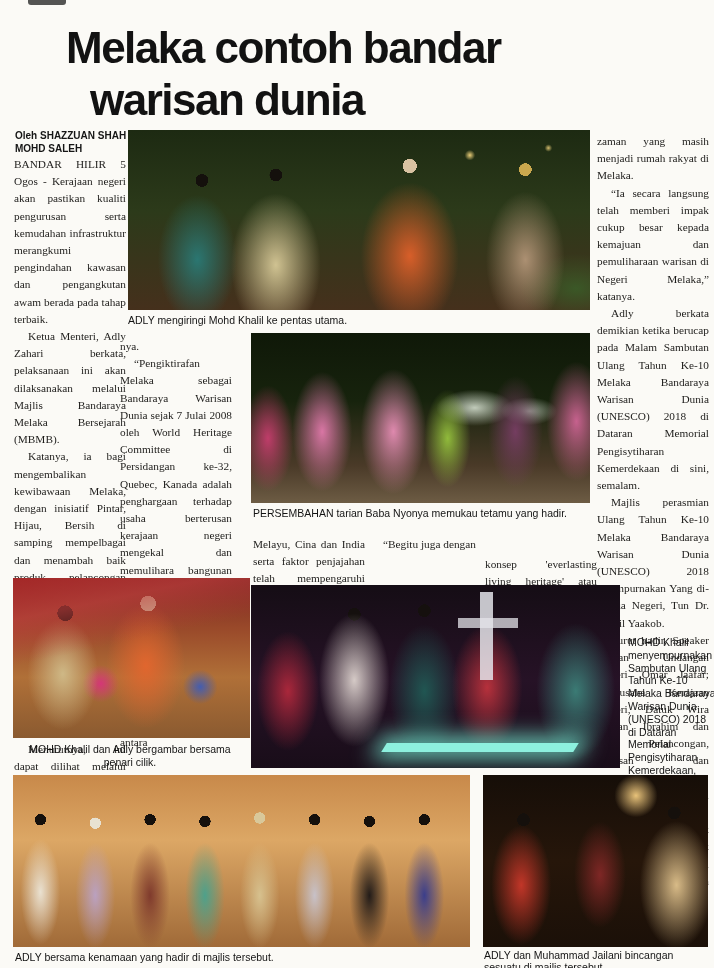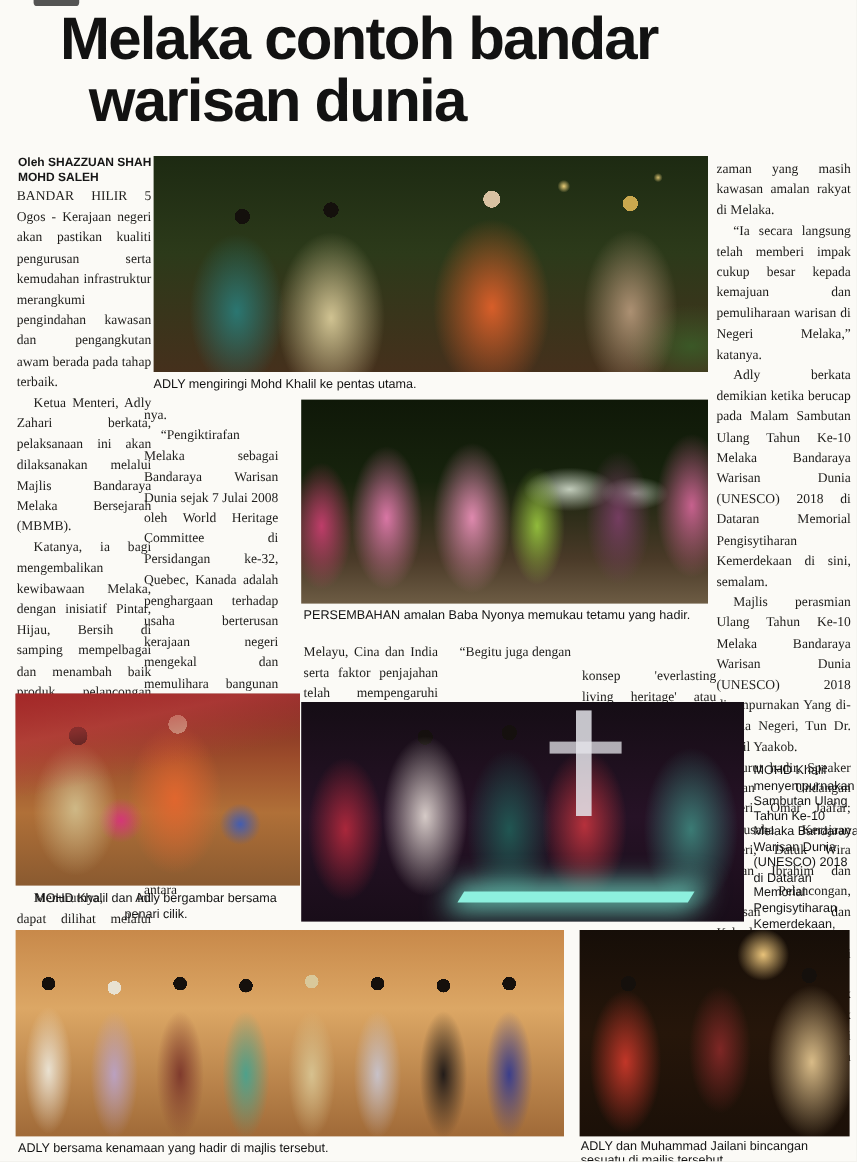--- a/index.html
+++ b/index.html
@@ -12,23 +12,23 @@
     overflow:hidden;
     font-family:"Liberation Serif", serif;
     color:#1e1d1b;
   }
   .scan-artifact{
     position:absolute;left:28px;top:0;width:38px;height:5px;
     background:#2a2a2a;border-radius:0 0 3px 3px;opacity:.8;
   }
   
   .headline{
-    position:absolute;left:50px;top:6px;width:640px;margin:0;
+    position:absolute;left:50px;top:6px;width:640px;margin:16px;
     font-family:"Liberation Sans", sans-serif;
-    font-weight:700;font-size:50px;line-height:52px;
+    font-weight:700;font-size:44px;line-height:52px;
     letter-spacing:-1.5px;color:#121212;
   }
   .headline .hl2{display:block;margin-left:24px;}
   
   .byline{
     position:absolute;left:15px;top:129px;width:116px;
     font-family:"Liberation Sans", sans-serif;
     font-weight:700;font-size:10px;line-height:13px;color:#161616;
   }
   
@@ -162,34 +162,34 @@
   <div class="photo photo1"></div>
   <div class="caption cap1">ADLY mengiringi Mohd Khalil ke pentas utama.</div>
 
   <div class="col col2">
     <p>nya.</p>
     <p class="ind">“Pengiktirafan Melaka sebagai Bandaraya Warisan Dunia sejak 7 Julai 2008 oleh World Heritage Committee di Persidangan ke-32, Quebec, Kanada adalah penghargaan terhadap usaha berterusan kerajaan negeri mengekal dan memulihara bangunan serta warisan sejarah lebih 600 tahun dulu.</p>
     <p class="ind">“Nilai warisan sejagat sebagai bandar pelabuhan di Timur dan Asia Tenggara yang terhasil melalui perdagangan dan pertukaran budaya antara</p>
   </div>
 
   <div class="photo photo2"></div>
-  <div class="caption cap2">PERSEMBAHAN amalan Baba Nyonya memukau tetamu yang hadir.</div>
+  <div class="caption cap2">PERSEMBAHAN tarian Baba Nyonya memukau tetamu yang hadir.</div>
 
   <div class="col col3">
     <p>Melayu, Cina dan India serta faktor penjajahan telah mempengaruhi seni</p>
   </div>
   <div class="col col4">
     <p class="ind">“Begitu juga dengan</p>
   </div>
   <div class="col col5">
     <p>konsep 'everlasting living heritage' atau warisan hidup sepanjang</p>
   </div>
 
   <div class="col col6">
-    <p>zaman yang masih kawasan amalan rakyat di Melaka.</p>
+    <p>zaman yang masih menjadi rumah rakyat di Melaka.</p>
     <p class="ind">“Ia secara langsung telah memberi impak cukup besar kepada kemajuan dan pemuliharaan warisan di Negeri Melaka,” katanya.</p>
     <p class="ind">Adly berkata demikian ketika berucap pada Malam Sambutan Ulang Tahun Ke-10 Melaka Bandaraya Warisan Dunia (UNESCO) 2018 di Dataran Memorial Pengisytiharan Kemerdekaan di sini, semalam.</p>
     <p class="ind">Majlis perasmian Ulang Tahun Ke-10 Melaka Bandaraya Warisan Dunia (UNESCO) 2018 disempurnakan Yang di-Pertua Negeri, Tun Dr. Khalil Yaakob.</p>
     <p class="ind">Turut hadir, Speaker Dewan Undangan Negeri ,Omar Jaafar; Setiausaha Kerajaan Negeri, Datuk Wira Roslan Ibrahim dan Exco Pelancongan, Warisan dan Kebudayaan, Muhammad Jailani Khamis.</p>
     <p class="ind">Hadir sama, Datuk Bandar MBMB, Datuk Azmi Hussein dan isteri Ketua Menteri, Dalilah Awaludin.</p>
   </div>
 
   <div class="photo photo3"></div>
   <div class="caption cap3">MOHD Khalil dan Adly bergambar bersama penari cilik.</div>
 

